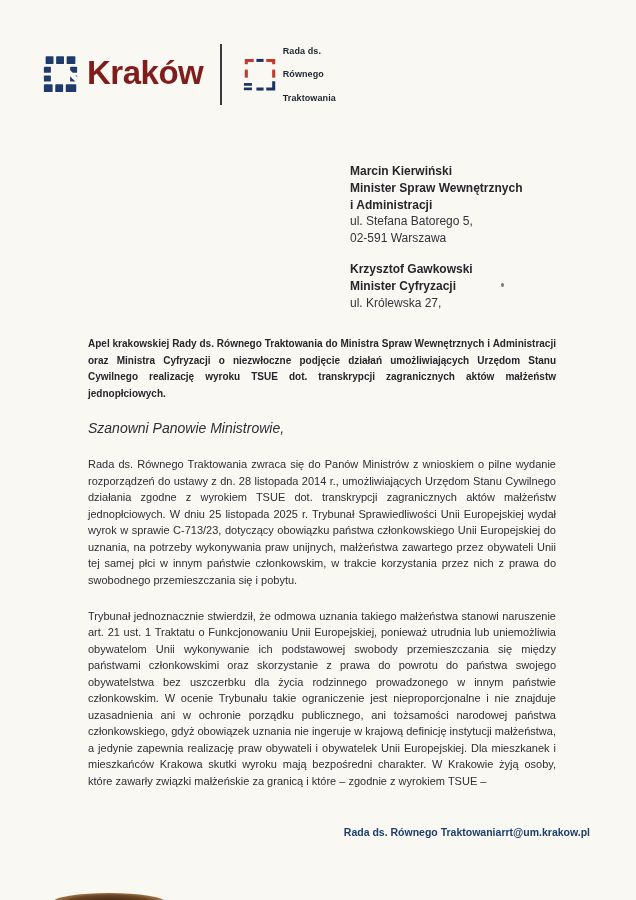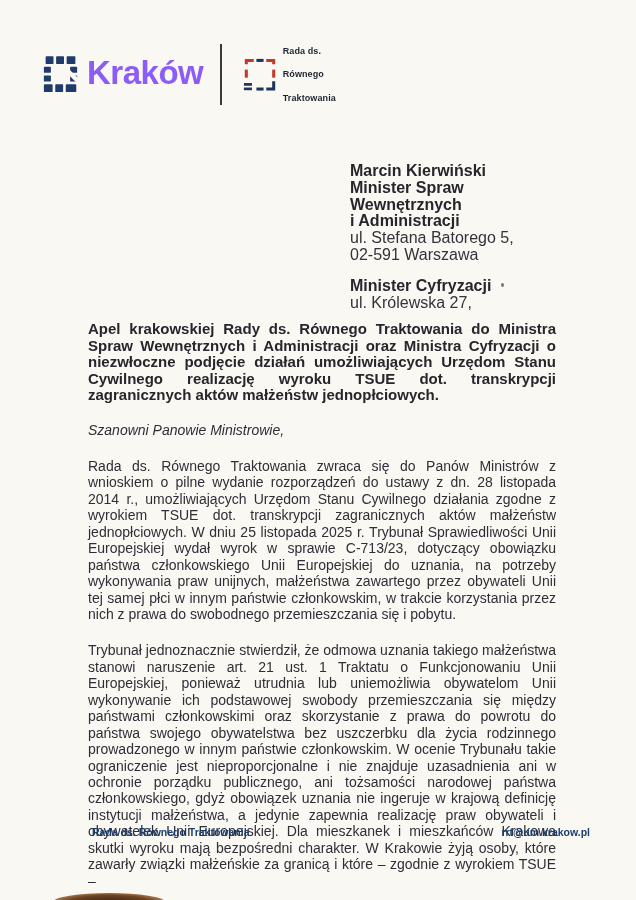--- a/index.html
+++ b/index.html
@@ -12,49 +12,49 @@
   .page{
     position:relative;width:636px;height:900px;overflow:hidden;
     background:#faf8f3;
     color:#2b2b31;
   }
   
   .logo-row{position:absolute;top:44px;left:43px;display:flex;align-items:center;}
   .krk-logo{display:flex;align-items:center;}
   .krk-icon{width:35px;height:39px;display:block;}
   .krk-word{
-    font-size:33px;font-weight:bold;color:#8b5cf6;
+    font-size:33px;font-weight:bold;color:#7f1d1d;
     letter-spacing:-0.5px;margin-left:9px;line-height:1;
     transform:translateY(-2px);
   }
   .logo-divider{width:1.5px;height:61px;background:#3a3a3a;margin:0 21px 0 17px;}
   .rrt-logo{display:flex;align-items:center;}
   .rrt-icon{width:34px;height:36px;display:block;}
   .rrt-text{margin-left:6px;display:flex;flex-direction:column;gap:13px;}
   .rrt-text span{
     font-size:9px;font-weight:bold;color:#1b2530;line-height:10.5px;
     letter-spacing:0.1px;
   }
   
   .content{position:absolute;top:163px;left:88px;width:468px;}
-  .recipient{margin-left:262px;font-size:16px;line-height:16.8px;color:#33333b;}
+  .recipient{margin-left:262px;font-size:12px;line-height:16.8px;color:#33333b;}
   .recipient .b{font-weight:bold;color:#26262c;}
   .recipient + .recipient{margin-top:14px;}
   
   .subject{
-    margin:10px 0 0 0;font-size:15px;font-weight:bold;color:#26262c;
+    margin:25px 0 0 0;font-size:10px;font-weight:bold;color:#26262c;
     line-height:16.5px;text-align:justify;
   }
   .greeting{margin:19px 0 0 0;font-style:italic;font-size:14px;line-height:15px;color:#2e2e36;}
-  .para{margin:20px 0 0 0;font-size:14px;line-height:16.45px;text-align:justify;color:#2e2e36;}
+  .para{margin:20px 0 0 0;font-size:11px;line-height:16.45px;text-align:justify;color:#2e2e36;}
   .para + .para{}
   
   .footer{
     position:absolute;top:826px;left:92px;width:498px;
-    display:flex;justify-content:space-between;align-items:baseline;
+    display:flex;justify-content:flex-end;align-items:baseline;
     font-size:10.5px;font-weight:bold;color:#1d3e6d;
   }
   
   .scan-dot{position:absolute;top:283px;left:501px;width:3px;height:4px;border-radius:50%;background:#55555c;opacity:.8;}
   .scan-arc{
     position:absolute;top:893px;left:53px;width:112px;height:18px;
     border-radius:50%;
     background:radial-gradient(ellipse at 50% 60%, #2e1d10 0%, #6b4322 55%, #b98b55 80%, rgba(185,139,85,0) 100%);
   }
 </style>
@@ -120,20 +120,21 @@
 
     <div class="recipient">
       <div class="b">Marcin Kierwiński</div>
       <div class="b">Minister Spraw Wewnętrznych</div>
       <div class="b">i Administracji</div>
       <div>ul. Stefana Batorego 5,</div>
       <div>02-591 Warszawa</div>
     </div>
 
     <div class="recipient">
+      <div class="b">Krzysztof Gawkowski</div>
       <div class="b">Minister Cyfryzacji</div>
       <div>ul. Królewska 27,</div>
     </div>
 
     <p class="subject">Apel krakowskiej Rady ds. Równego Traktowania do Ministra Spraw Wewnętrznych i Administracji oraz Ministra Cyfryzacji o niezwłoczne podjęcie działań umożliwiających Urzędom Stanu Cywilnego realizację wyroku TSUE dot. transkrypcji zagranicznych aktów małżeństw jednopłciowych.</p>
 
     <p class="greeting">Szanowni Panowie Ministrowie,</p>
 
     <p class="para">Rada ds. Równego Traktowania zwraca się do Panów Ministrów z wnioskiem o pilne wydanie rozporządzeń do ustawy z dn. 28 listopada 2014 r., umożliwiających Urzędom Stanu Cywilnego działania zgodne z wyrokiem TSUE dot. transkrypcji zagranicznych aktów małżeństw jednopłciowych. W dniu 25 listopada 2025 r. Trybunał Sprawiedliwości Unii Europejskiej wydał wyrok w sprawie C-713/23, dotyczący obowiązku państwa członkowskiego Unii Europejskiej do uznania, na potrzeby wykonywania praw unijnych, małżeństwa zawartego przez obywateli Unii tej samej płci w innym państwie członkowskim, w trakcie korzystania przez nich z prawa do swobodnego przemieszczania się i pobytu.</p>
 

